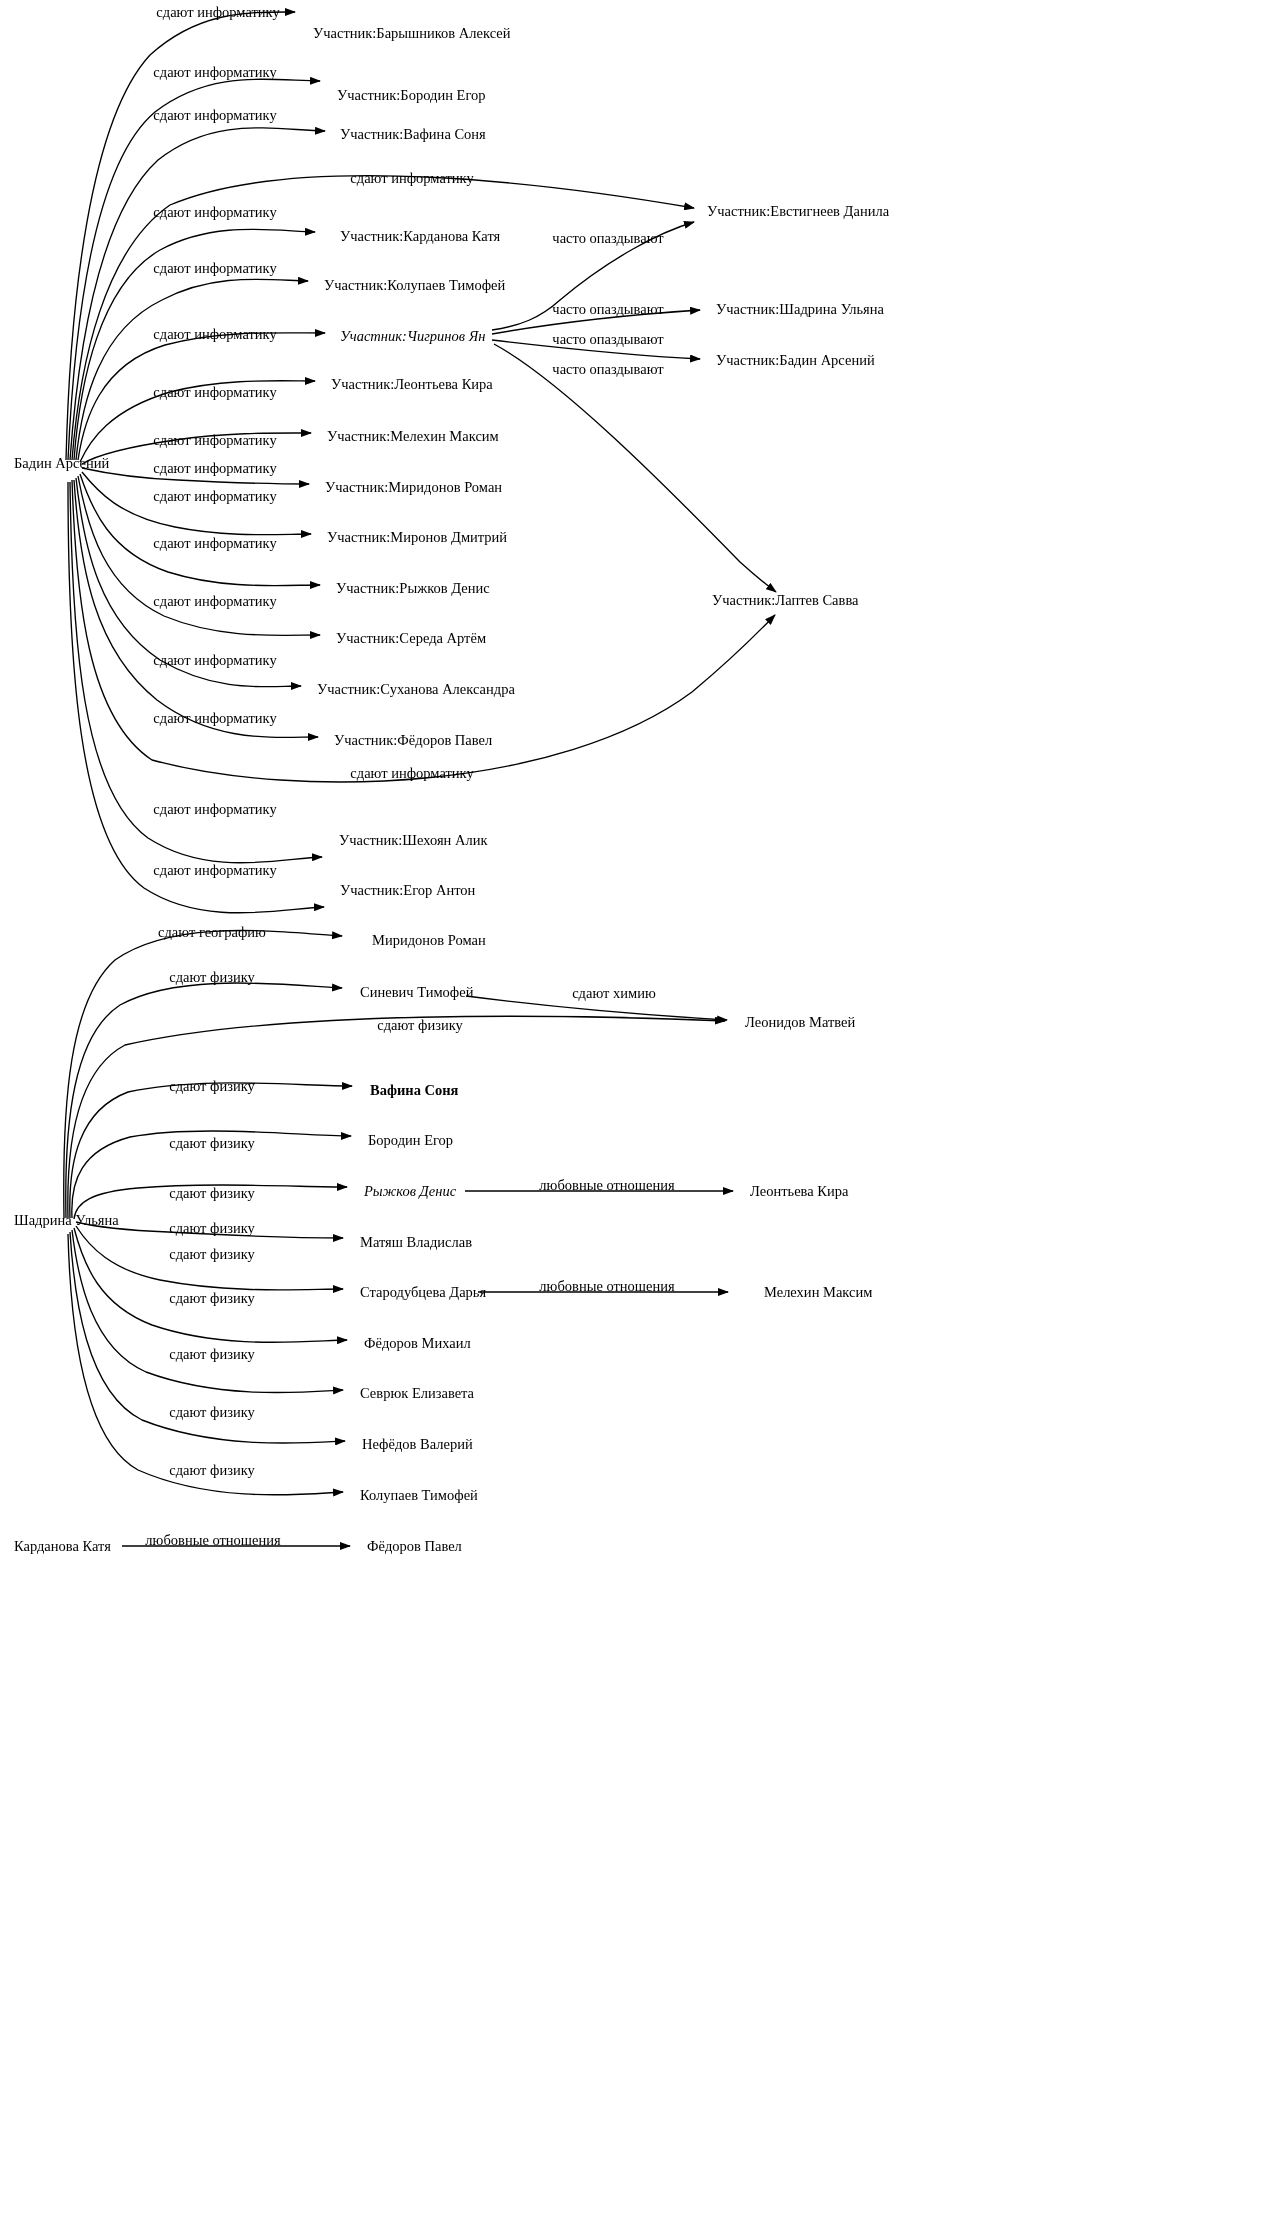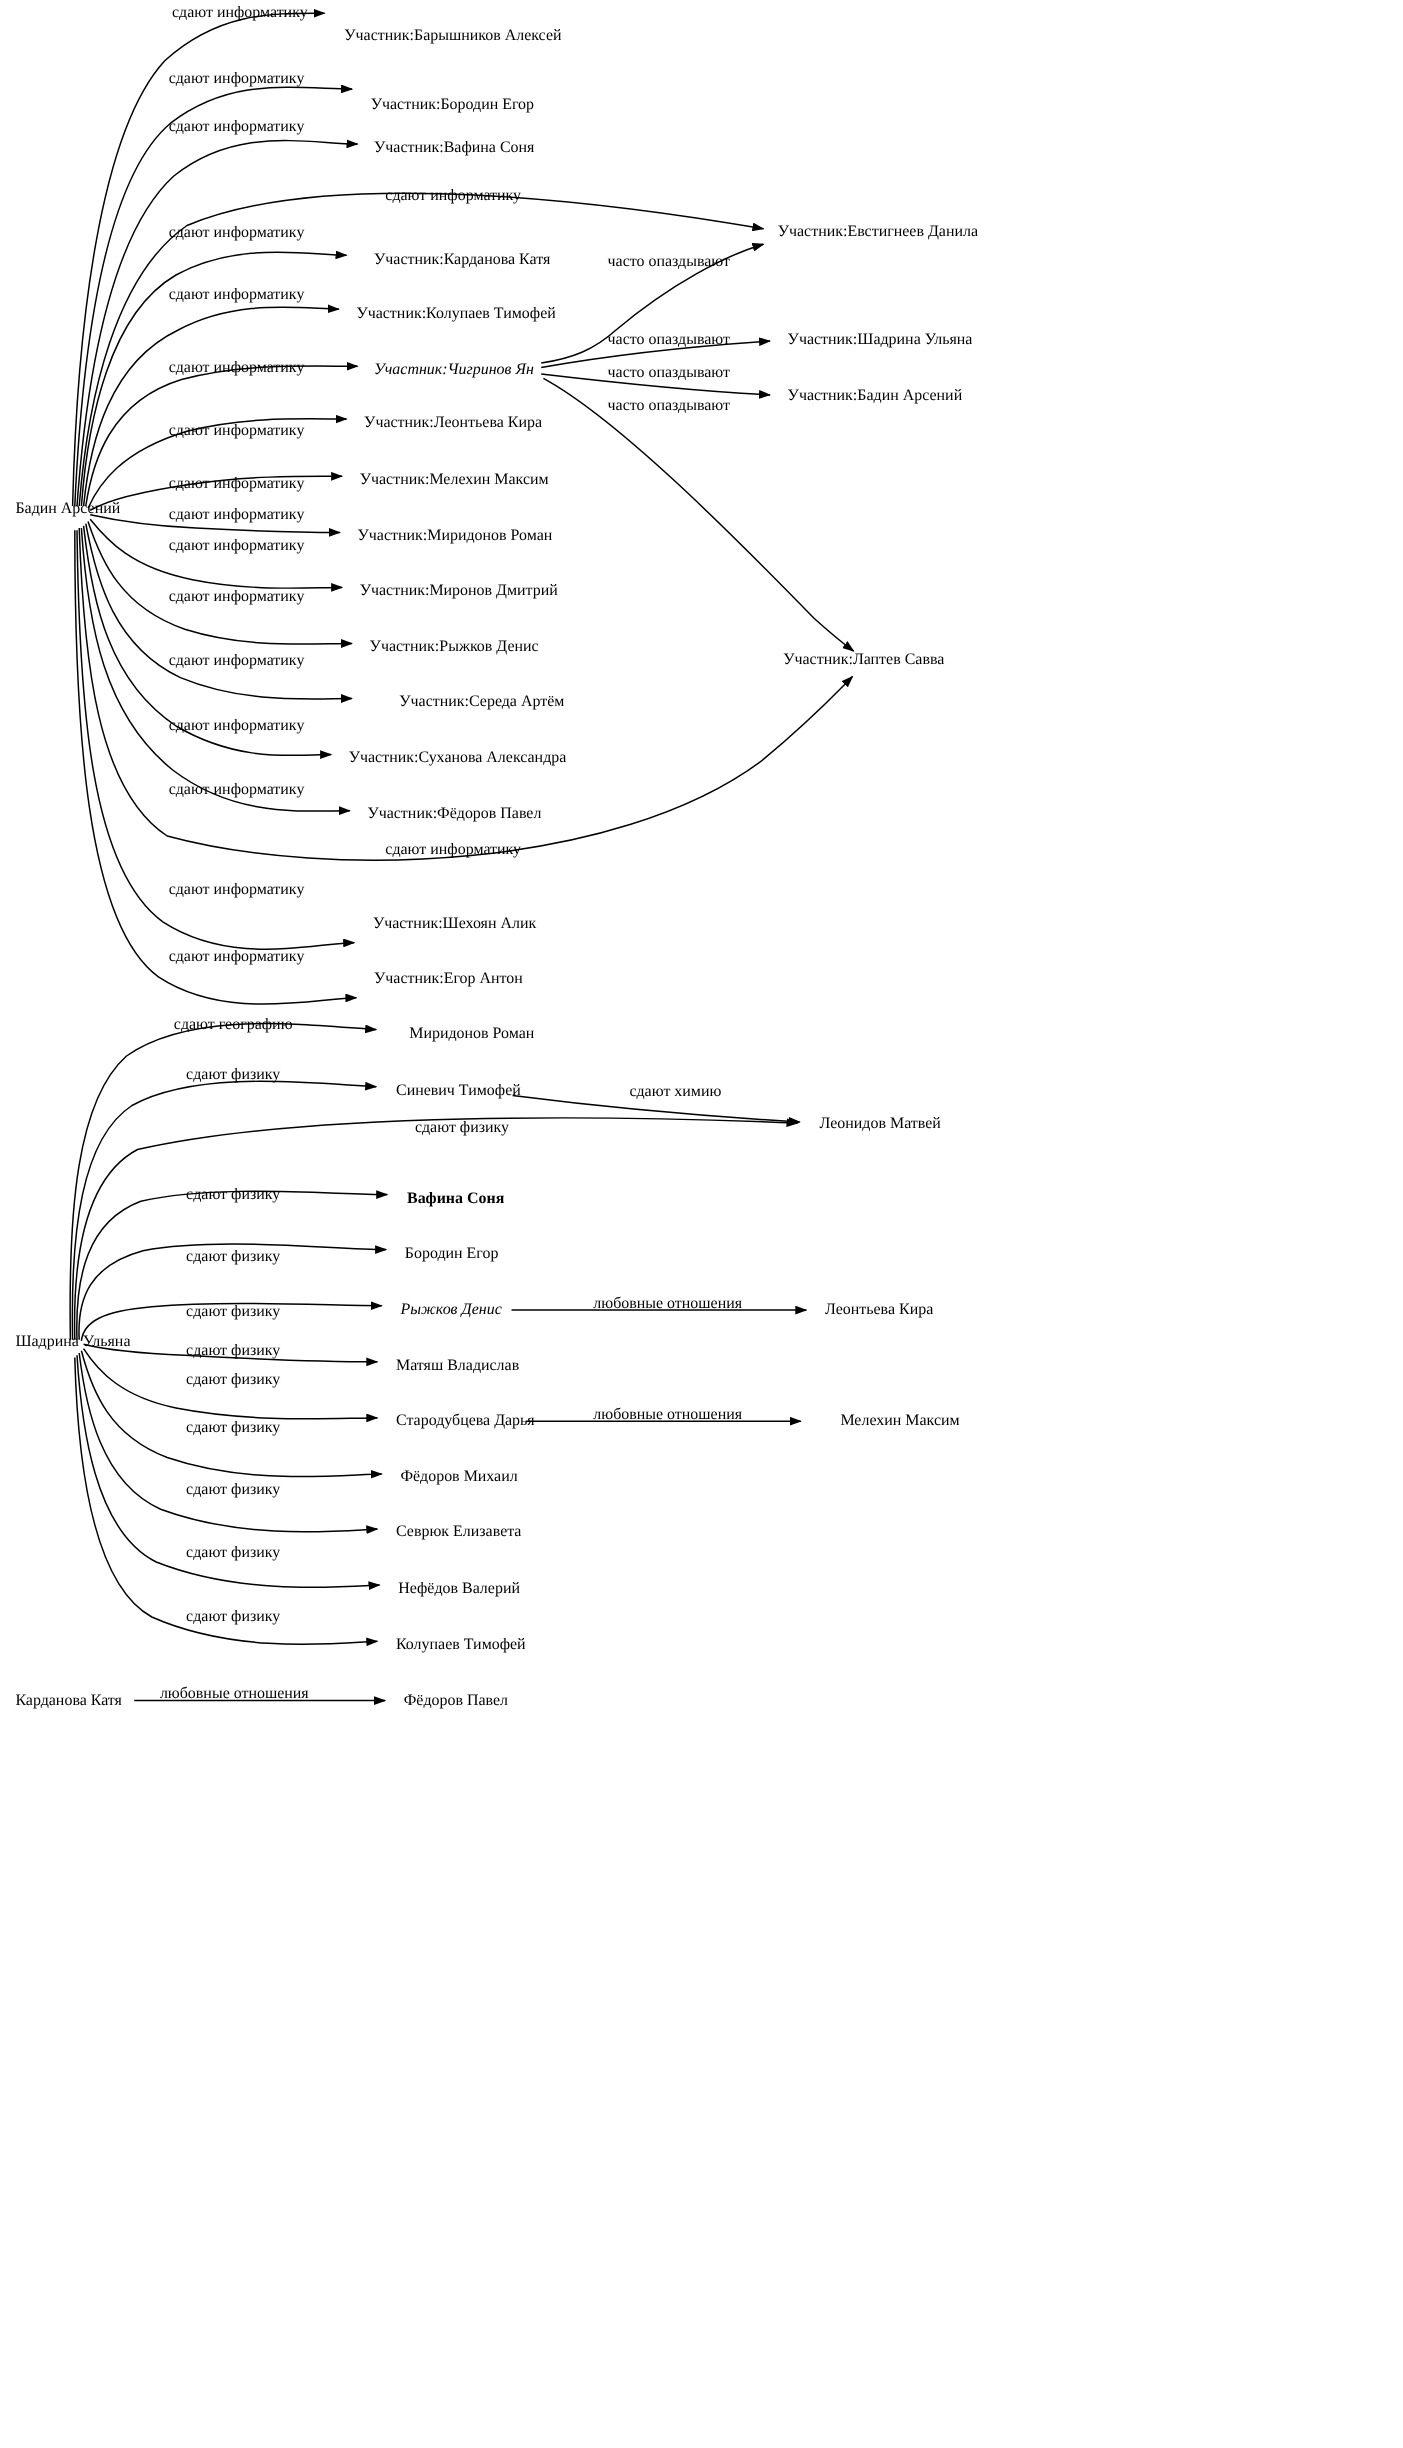--- a/index.html
+++ b/index.html
@@ -149,21 +149,21 @@
       <div class="node-label anchor-start" style="left: 324px; top: 285px;">Участник:Колупаев Тимофей</div>
       <div class="node-label anchor-start" style="left: 716px; top: 309px;">Участник:Шадрина Ульяна</div>
       <div class="node-label anchor-start" style="left: 340px; top: 336px; font-style: italic;">Участник:Чигринов Ян</div>
       <div class="node-label anchor-start" style="left: 716px; top: 360px;">Участник:Бадин Арсений</div>
       <div class="node-label anchor-start" style="left: 331px; top: 384px;">Участник:Леонтьева Кира</div>
       <div class="node-label anchor-start" style="left: 327px; top: 436px;">Участник:Мелехин Максим</div>
       <div class="node-label anchor-start" style="left: 325px; top: 487px;">Участник:Миридонов Роман</div>
       <div class="node-label anchor-start" style="left: 327px; top: 537px;">Участник:Миронов Дмитрий</div>
       <div class="node-label anchor-start" style="left: 336px; top: 588px;">Участник:Рыжков Денис</div>
       <div class="node-label anchor-start" style="left: 712px; top: 600px;">Участник:Лаптев Савва</div>
-      <div class="node-label anchor-start" style="left: 336px; top: 638px; margin-left: 27px;">Участник:Середа Артём</div>
+      <div class="node-label anchor-start" style="left: 336px; top: 638px;">Участник:Середа Артём</div>
       <div class="node-label anchor-start" style="left: 317px; top: 689px;">Участник:Суханова Александра</div>
       <div class="node-label anchor-start" style="left: 334px; top: 740px;">Участник:Фёдоров Павел</div>
       <div class="node-label anchor-start" style="left: 339px; top: 840px;">Участник:Шехоян Алик</div>
       <div class="node-label anchor-start" style="left: 340px; top: 890px;">Участник:Егор Антон</div>
       <div class="node-label anchor-start" style="left: 14px; top: 1220px;">Шадрина Ульяна</div>
       <div class="node-label anchor-start" style="left: 372px; top: 940px;">Миридонов Роман</div>
       <div class="node-label anchor-start" style="left: 360px; top: 992px;">Синевич Тимофей</div>
       <div class="node-label anchor-start" style="left: 745px; top: 1022px;">Леонидов Матвей</div>
       <div class="node-label anchor-start" style="left: 370px; top: 1090px; font-weight: bold;">Вафина Соня</div>
       <div class="node-label anchor-start" style="left: 368px; top: 1140px;">Бородин Егор</div>

